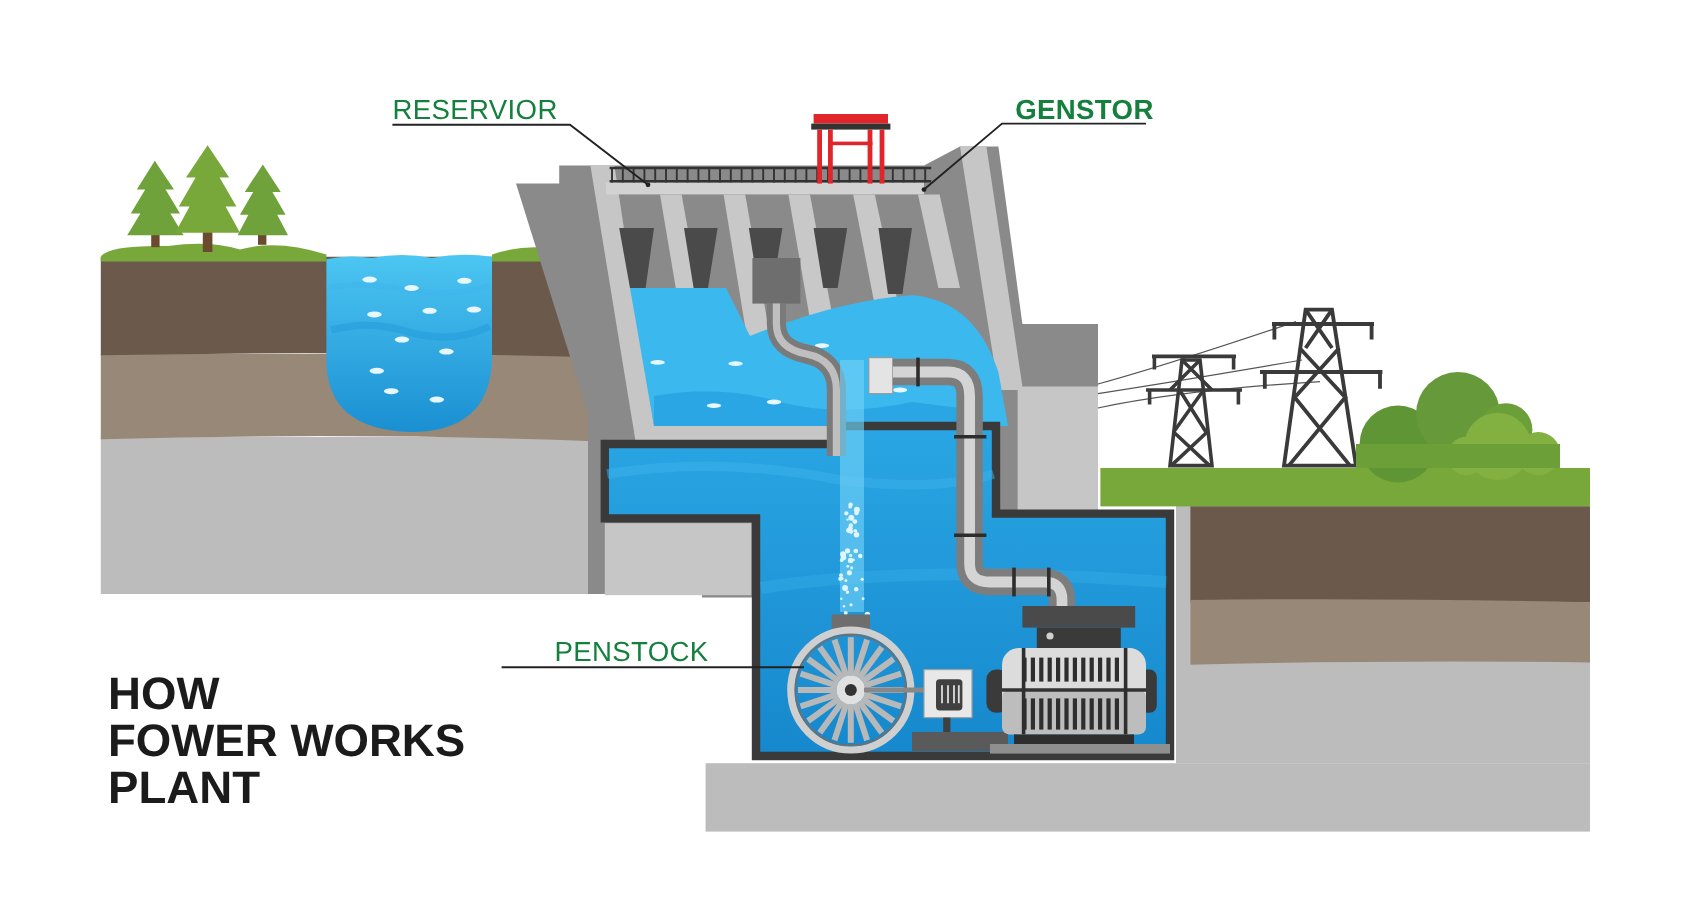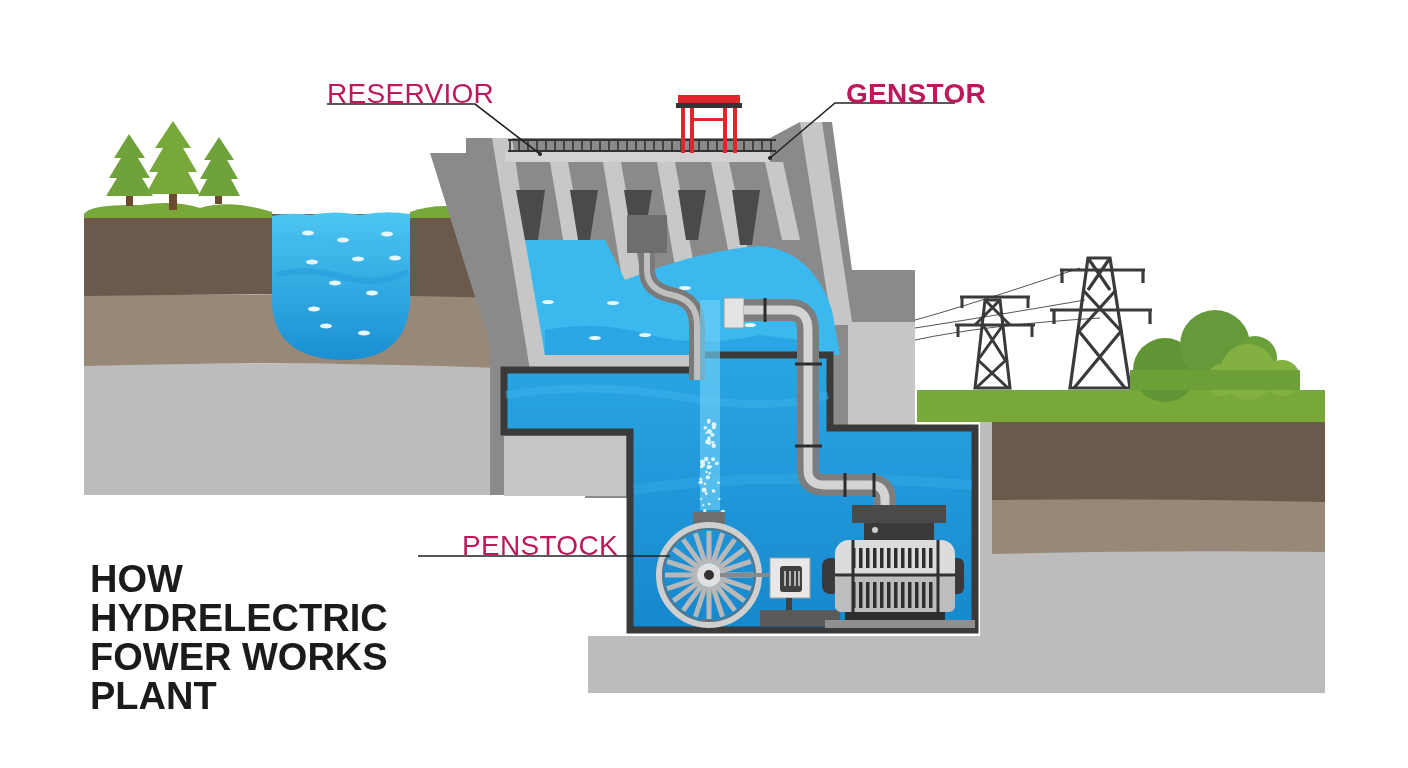--- a/index.html
+++ b/index.html
@@ -1,18 +1,18 @@
 <!DOCTYPE html>
 <html><head>
 <meta charset="utf-8">
 <style>
   html, body { margin: 0; padding: 0; background: #ffffff; }
   body { width: 1408px; height: 768px; overflow: hidden; position: relative; font-family: "Liberation Sans", "DejaVu Sans", sans-serif; }
   #scene { position: absolute; left: 0; top: 0; width: 1408px; height: 768px; }
-  .label { position: absolute; font-family: "Liberation Sans", sans-serif; font-size: 28px; color: #be185d; letter-spacing: 0.3px; white-space: nowrap; }
+  .label { position: absolute; font-family: "Liberation Sans", sans-serif; font-size: 23px; color: #15803d; letter-spacing: 0.3px; white-space: nowrap; }
   .title { position: absolute; left: 90px; top: 560px; font-family: "Liberation Sans", sans-serif; font-weight: bold; font-size: 38px; line-height: 39px; color: #1b1b1b; }
   .title div { white-space: nowrap; }
 </style>
 </head>
 <body>
 
 <svg id="scene" viewBox="0 0 1408 768" xmlns="http://www.w3.org/2000/svg">
   <defs>
     <linearGradient id="lakeGrad" x1="0" y1="0" x2="0" y2="1">
       <stop offset="0" stop-color="#4cc6f2"></stop>
@@ -364,16 +364,15 @@
   <circle cx="540" cy="154" r="2" fill="#222"></circle>
   <circle cx="770" cy="158" r="2" fill="#222"></circle>
 </svg>
 
 <div class="label" style="left:327px; top:78px;">RESERVIOR</div>
 <div class="label" style="left:846px; top:78px;font-weight:bold;">GENSTOR</div>
 <div class="label" style="left:418px; top:530px;margin-left:44px;">PENSTOCK</div>
 
 <div class="title">
   <div>HOW</div>
-  <div>HYDRELECTRIC</div>
   <div>FOWER WORKS</div>
   <div>PLANT</div>
 </div>
 
 </body></html>

